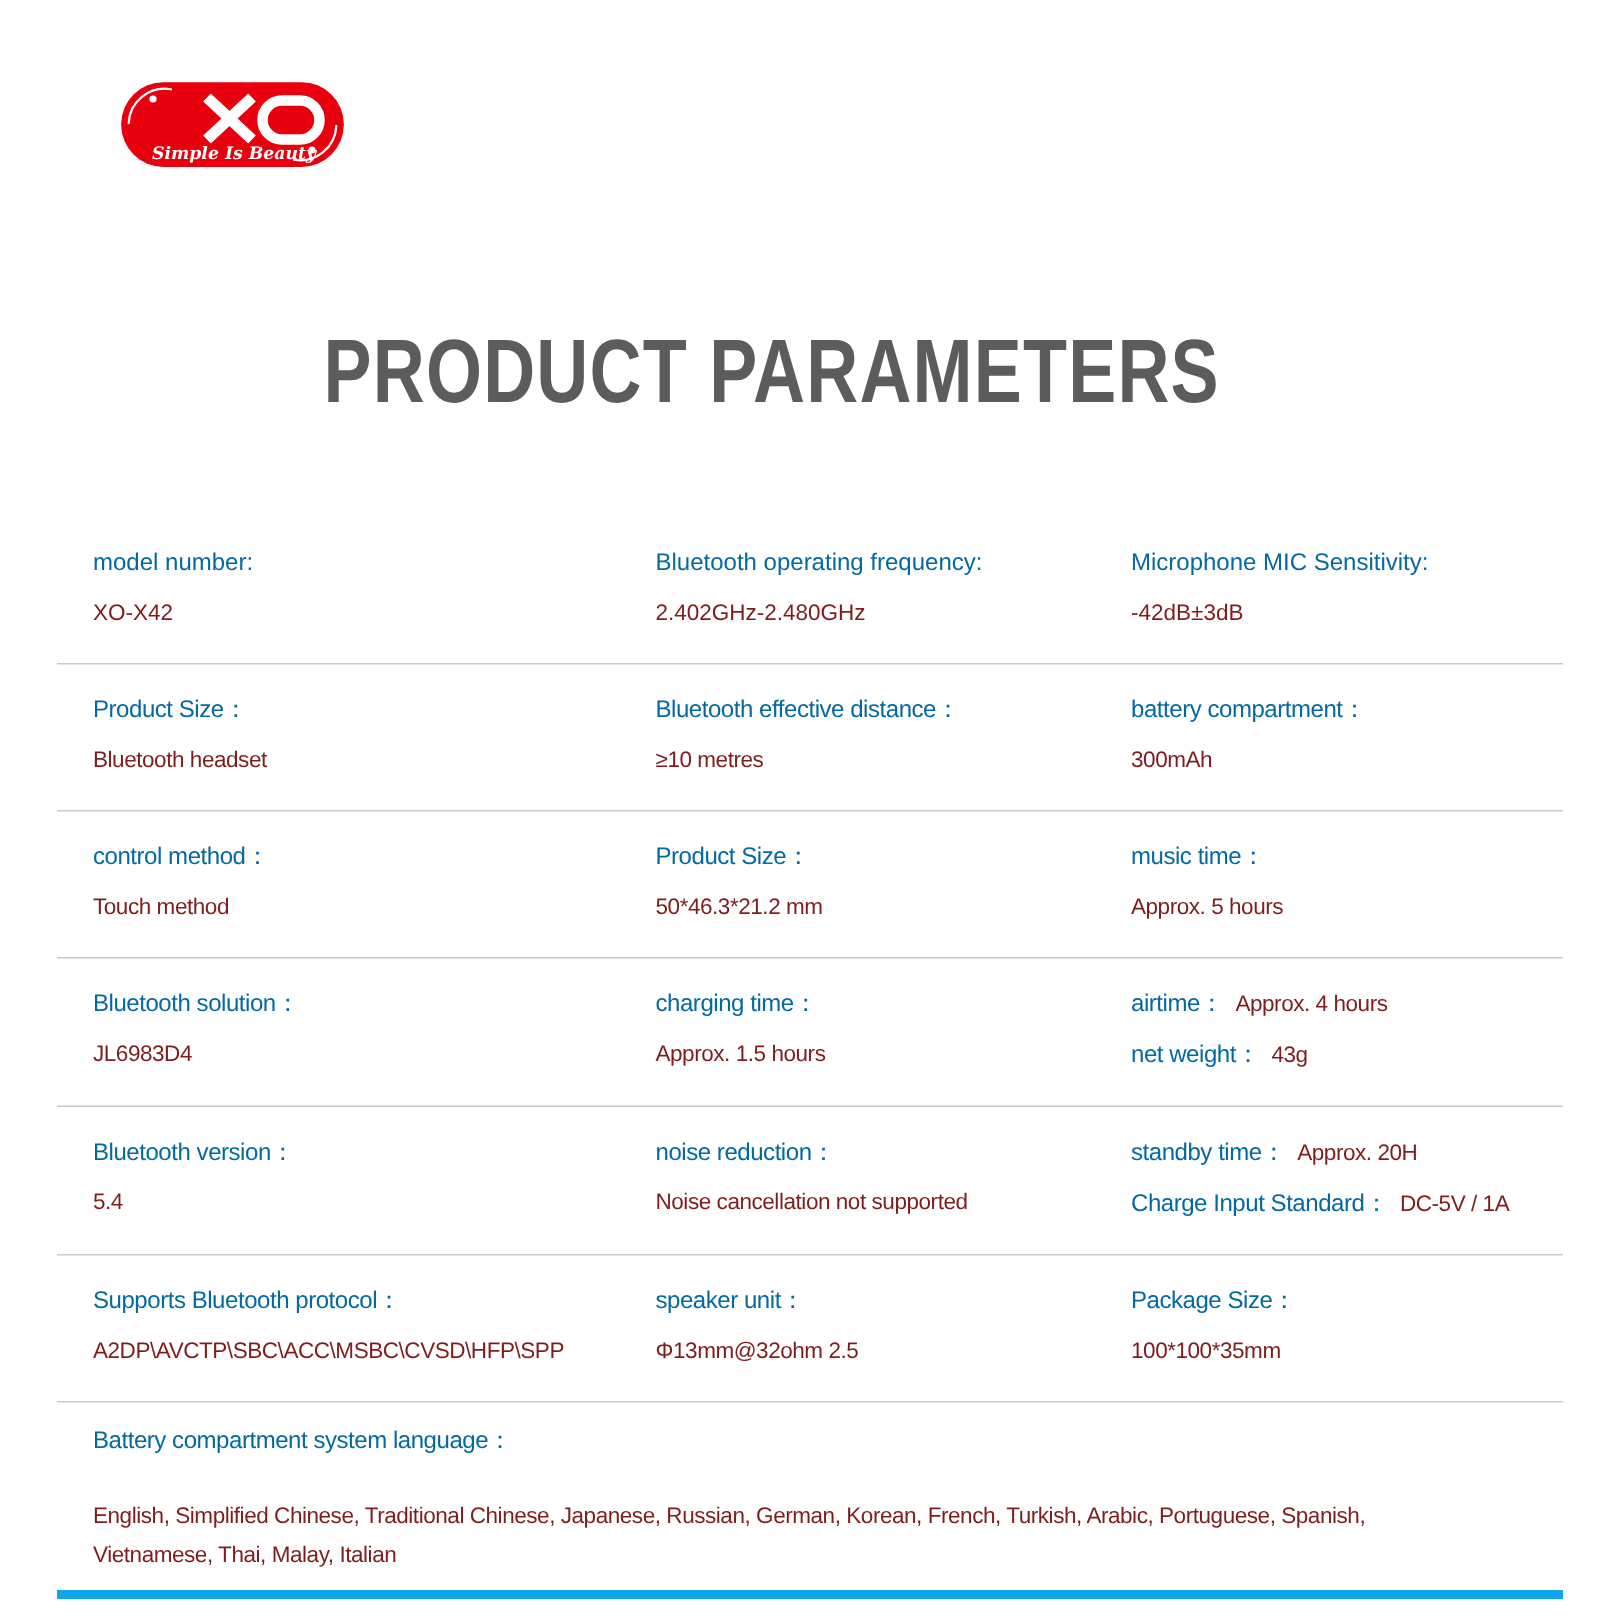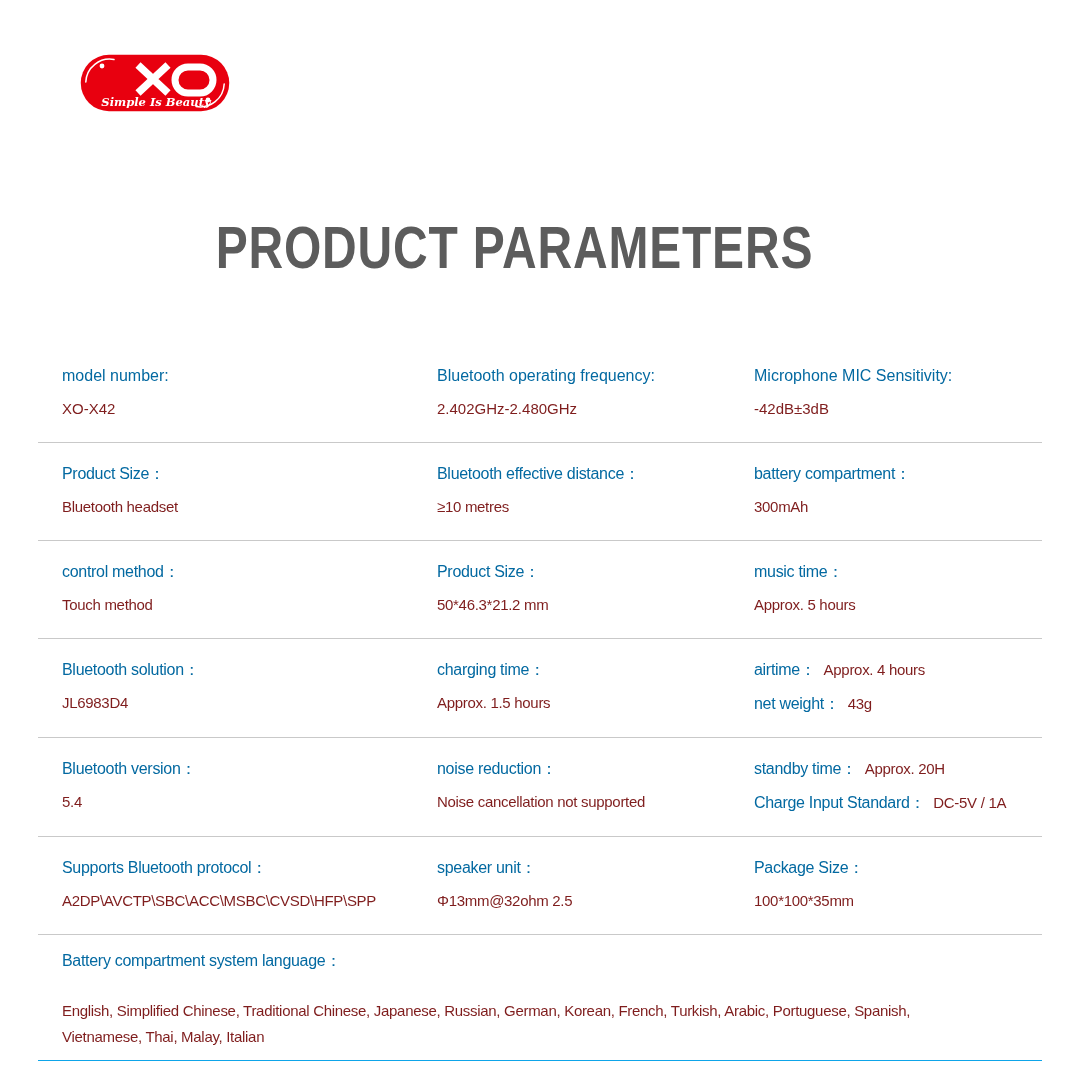--- a/index.html
+++ b/index.html
@@ -23,21 +23,21 @@
     transform:scaleX(0.80); transform-origin:center;
   }
 
   
   .spec-table { position:absolute; left:38px; top:345px; width:1004px; }
   .row {
     display:grid; grid-template-columns:399px 317px 288px;
     border-bottom:1px solid #c9c9c9;
     padding:21px 0 24px 0;
   }
-  .row-full { display:block; padding:16px 0 10px 0; border-bottom:1px solid #0ea5e9; }
+  .row-full { display:block; padding:16px 0 10px 0; border-bottom:6px solid #0ea5e9; }
   .cell { display:flex; flex-direction:column; gap:15px; }
   .cell.c1 { padding-left:24px; }
   .label { font-size:16px; color:#0369a1; line-height:19px; white-space:nowrap; }
   .value { font-size:15px; color:#7f1d1d; line-height:18px; white-space:nowrap; }
   .narrow .label, .narrow .value { letter-spacing:-0.3px; }
   .pair { display:flex; align-items:flex-start; gap:8px; }
   .pair .value { line-height:19px; }
   .row-full .label { margin-bottom:13px; }
   .row-full .value { white-space:normal; line-height:26px; max-width:930px; }
 </style>

